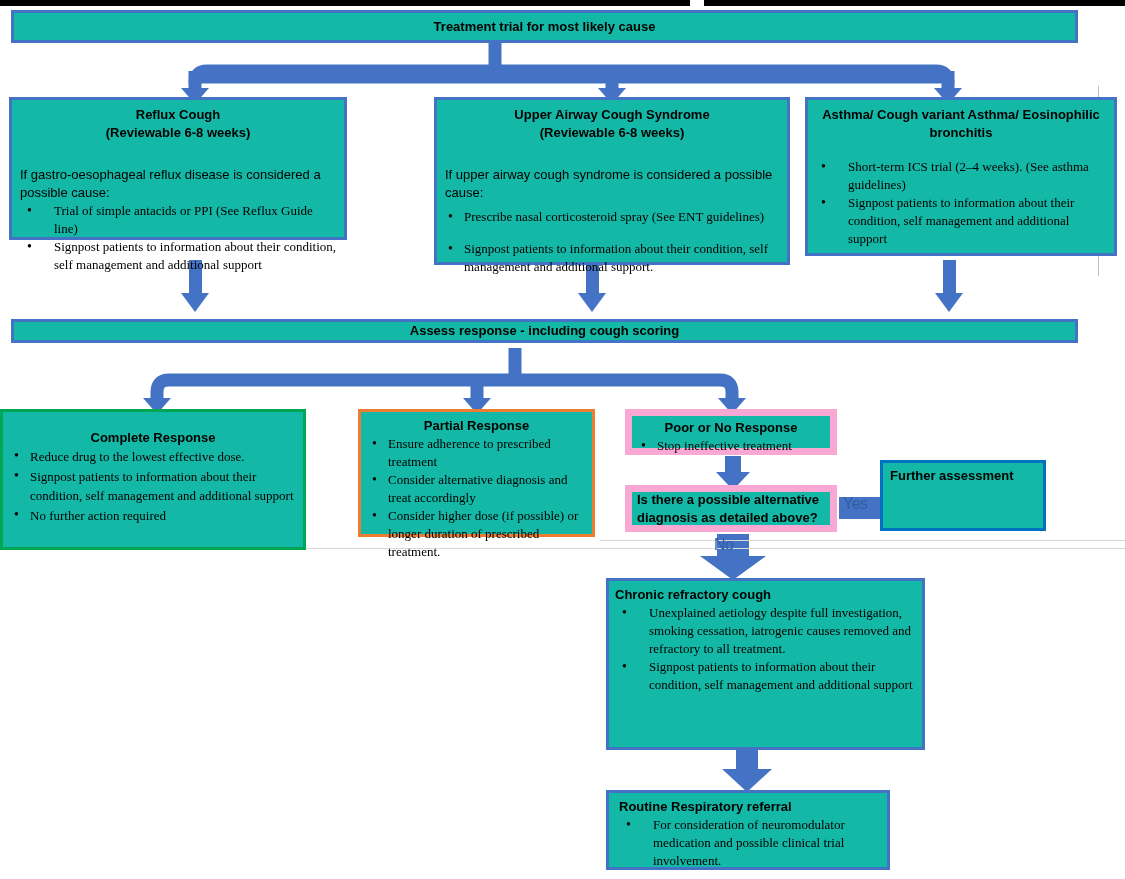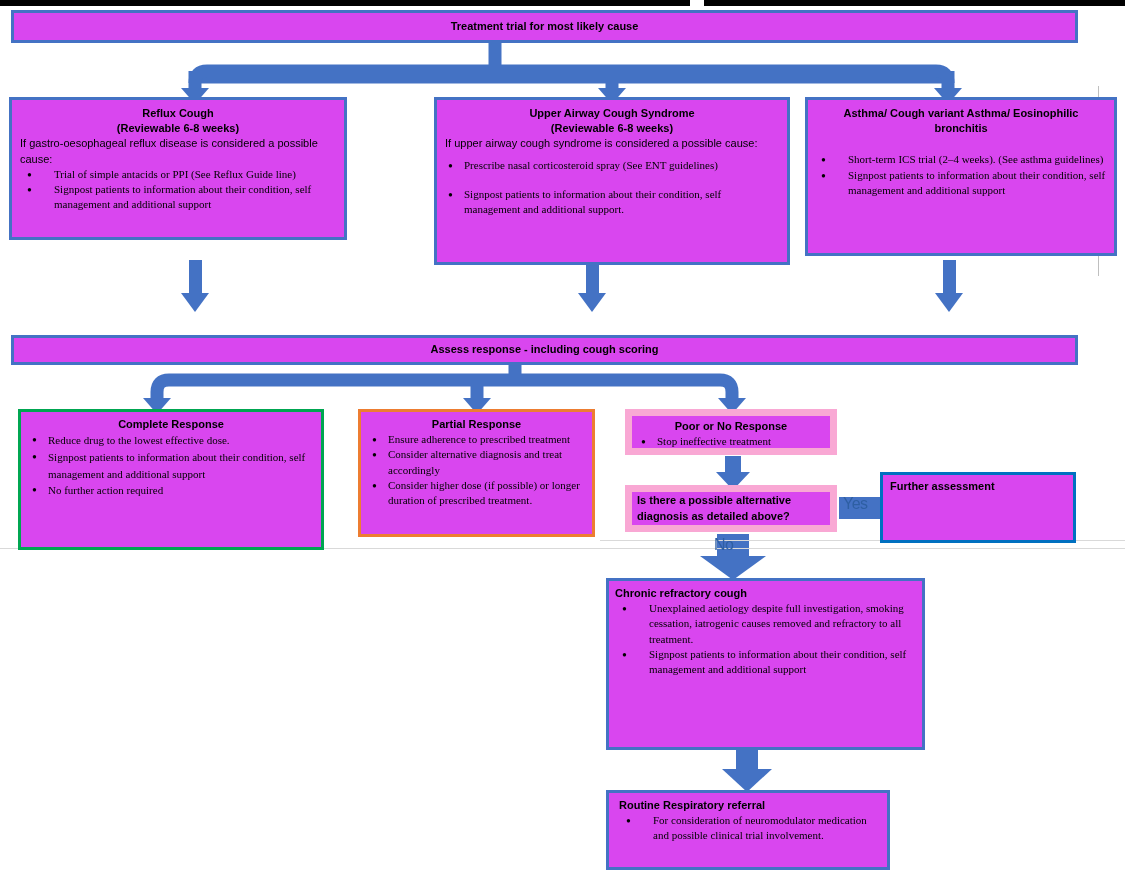--- a/index.html
+++ b/index.html
@@ -12,39 +12,39 @@
     position:relative;
     width:1125px;
     height:879px;
     background:#ffffff;
     overflow:hidden;
   }
   
   .box{
     position:absolute;
     box-sizing:border-box;
-    background:#d946ef;
+    background:#14b8a6;
     color:#000000;
-    font-size:11px;
+    font-size:13px;
     line-height:1.38;
   }
   .box.blue   { border:3px solid #4472C4; }
   .box.green  { border:3px solid #00A651; }
   .box.orange { border:3px solid #ED7D31; }
   .box.red    { border:7px solid #f9a8d4; }
   .box.brightblue { border:3px solid #0070C0; }
 
   .b-title{
     font-weight:bold;
     text-align:center;
     display:block;
   }
   .b-title.left{ text-align:left; }
 
-  .b-para{ display:block; }
+  .b-para{ display:block;margin-top:24px; }
 
   ul.b-list{
     margin:0;
     padding:0;
     list-style:none;
   }
   ul.b-list > li{
     position:relative;
     padding-left:19px;
     margin:0 0 0 0;
@@ -192,25 +192,25 @@
 
   <div class="box blue" style="left:805px;top:97px;width:312px;height:159px;padding:6px 6px 4px 6px;">
     <span class="b-title" style="white-space:nowrap;">Asthma/ Cough variant Asthma/ Eosinophilic</span>
     <span class="b-title">bronchitis</span>
     <ul class="b-list wide" style="margin-top:16px;">
       <li style="white-space:normal;">Short-term ICS trial (2–4 weeks). (See asthma guidelines)</li>
       <li>Signpost patients to information about their condition, self management and additional support</li>
     </ul>
   </div>
 
-  <div class="box blue" style="left:11px;top:335px;width:1067px;height:30px;display:flex;align-items:center;justify-content:center;">
+  <div class="box blue" style="left:11px;top:319px;width:1067px;height:24px;display:flex;align-items:center;justify-content:center;">
     <span class="b-title">Assess response - including cough scoring</span>
   </div>
 
-  <div class="box green" style="left:18px;top:409px;width:306px;height:141px;padding:5px 8px 4px 8px;">
+  <div class="box green" style="left:0;top:409px;width:306px;height:141px;padding:17px 8px 4px 8px;">
     <span class="b-title">Complete Response</span>
     <ul class="b-list" style="line-height:1.52;">
       <li>Reduce drug to the lowest effective dose.</li>
       <li>Signpost patients to information about their condition, self management and additional support</li>
       <li>No further action required</li>
     </ul>
   </div>
 
   <div class="box orange" style="left:358px;top:409px;width:237px;height:128px;padding:5px 8px 4px 8px;">
     <span class="b-title">Partial Response</span>
@@ -230,21 +230,21 @@
 
   <div class="box red" style="left:625px;top:485px;width:212px;height:47px;padding:4px 5px;display:flex;flex-direction:column;justify-content:center;">
     <span class="b-title left">Is there a possible alternative</span>
     <span class="b-title left">diagnosis as detailed above?</span>
   </div>
 
   <span class="lbl-arrow-text" style="left:843px;top:496px;">Yes</span>
 
   <span class="lbl-arrow-text" style="left:714px;top:537px;">No</span>
 
-  <div class="box brightblue" style="left:880px;top:472px;width:196px;height:71px;padding:4px 7px;">
+  <div class="box brightblue" style="left:880px;top:460px;width:166px;height:71px;padding:4px 7px;">
     <span class="b-title left">Further assessment</span>
   </div>
 
   <div class="box blue" style="left:606px;top:578px;width:319px;height:172px;padding:5px 8px 4px 6px;">
     <span class="b-title left">Chronic refractory cough</span>
     <ul class="b-list wide">
       <li>Unexplained aetiology despite full investigation, smoking cessation, iatrogenic causes removed and refractory to all treatment.</li>
       <li>Signpost patients to information about their condition, self management and additional support</li>
     </ul>
   </div>

